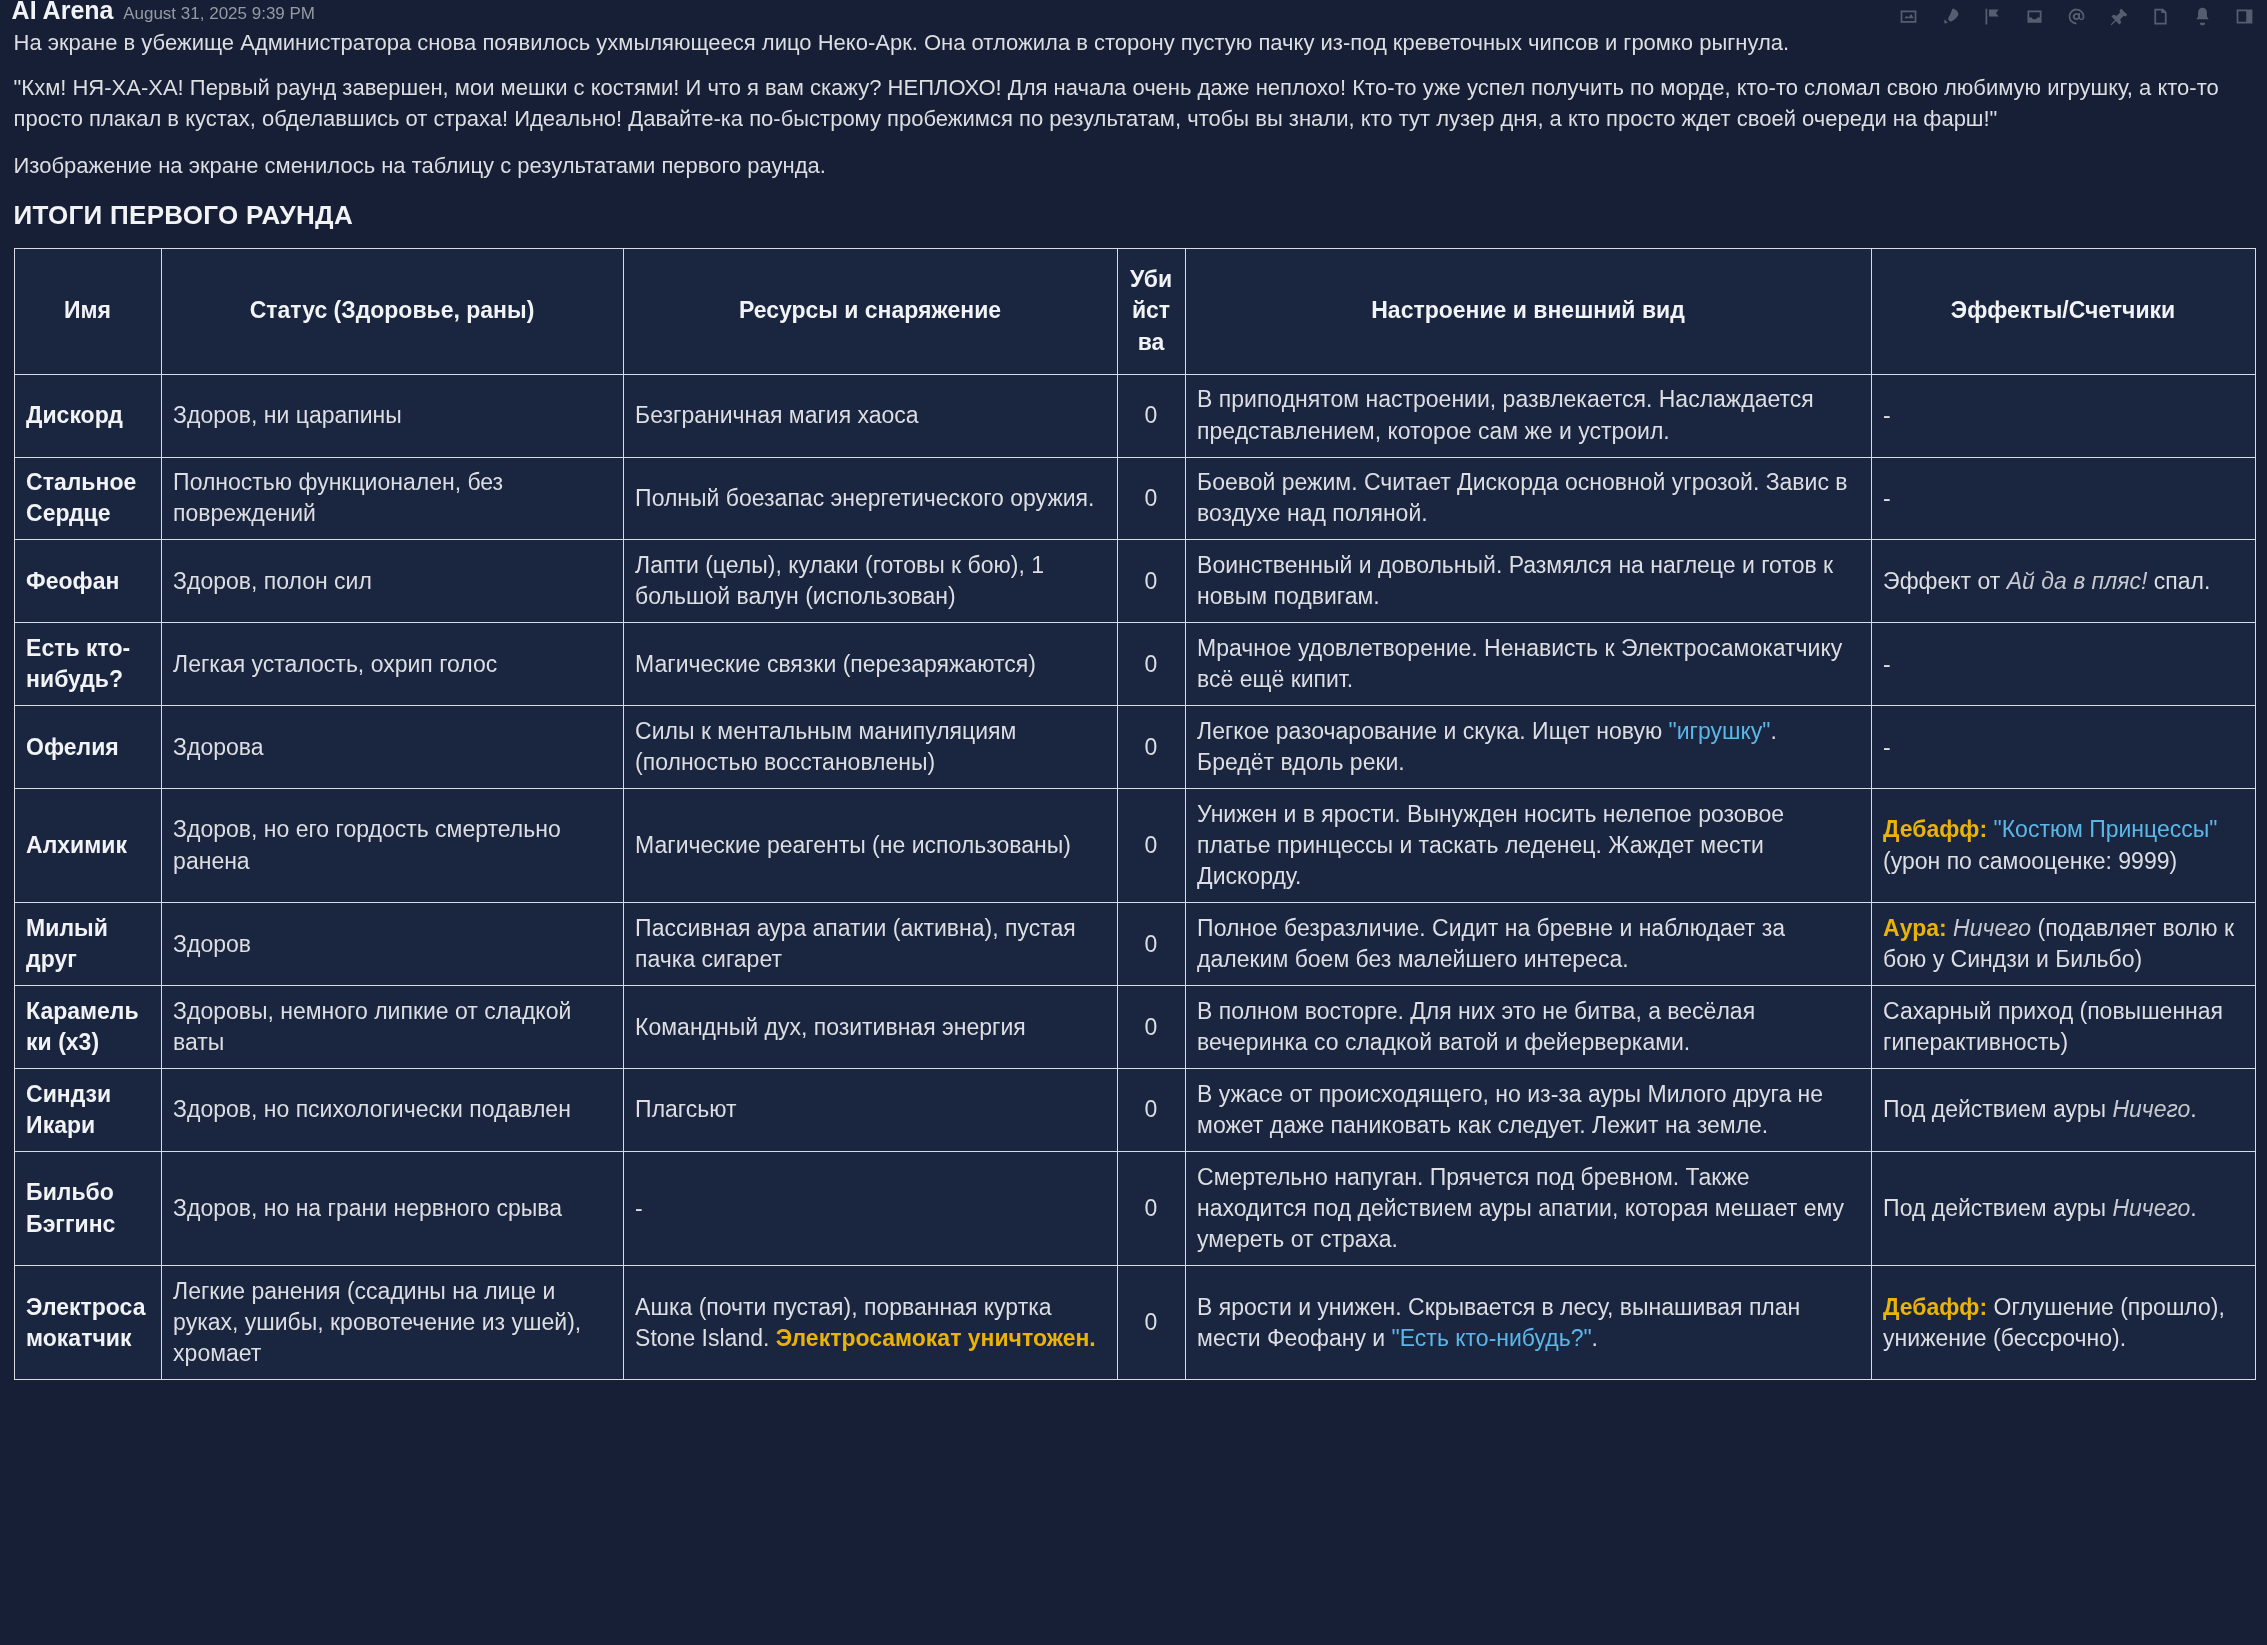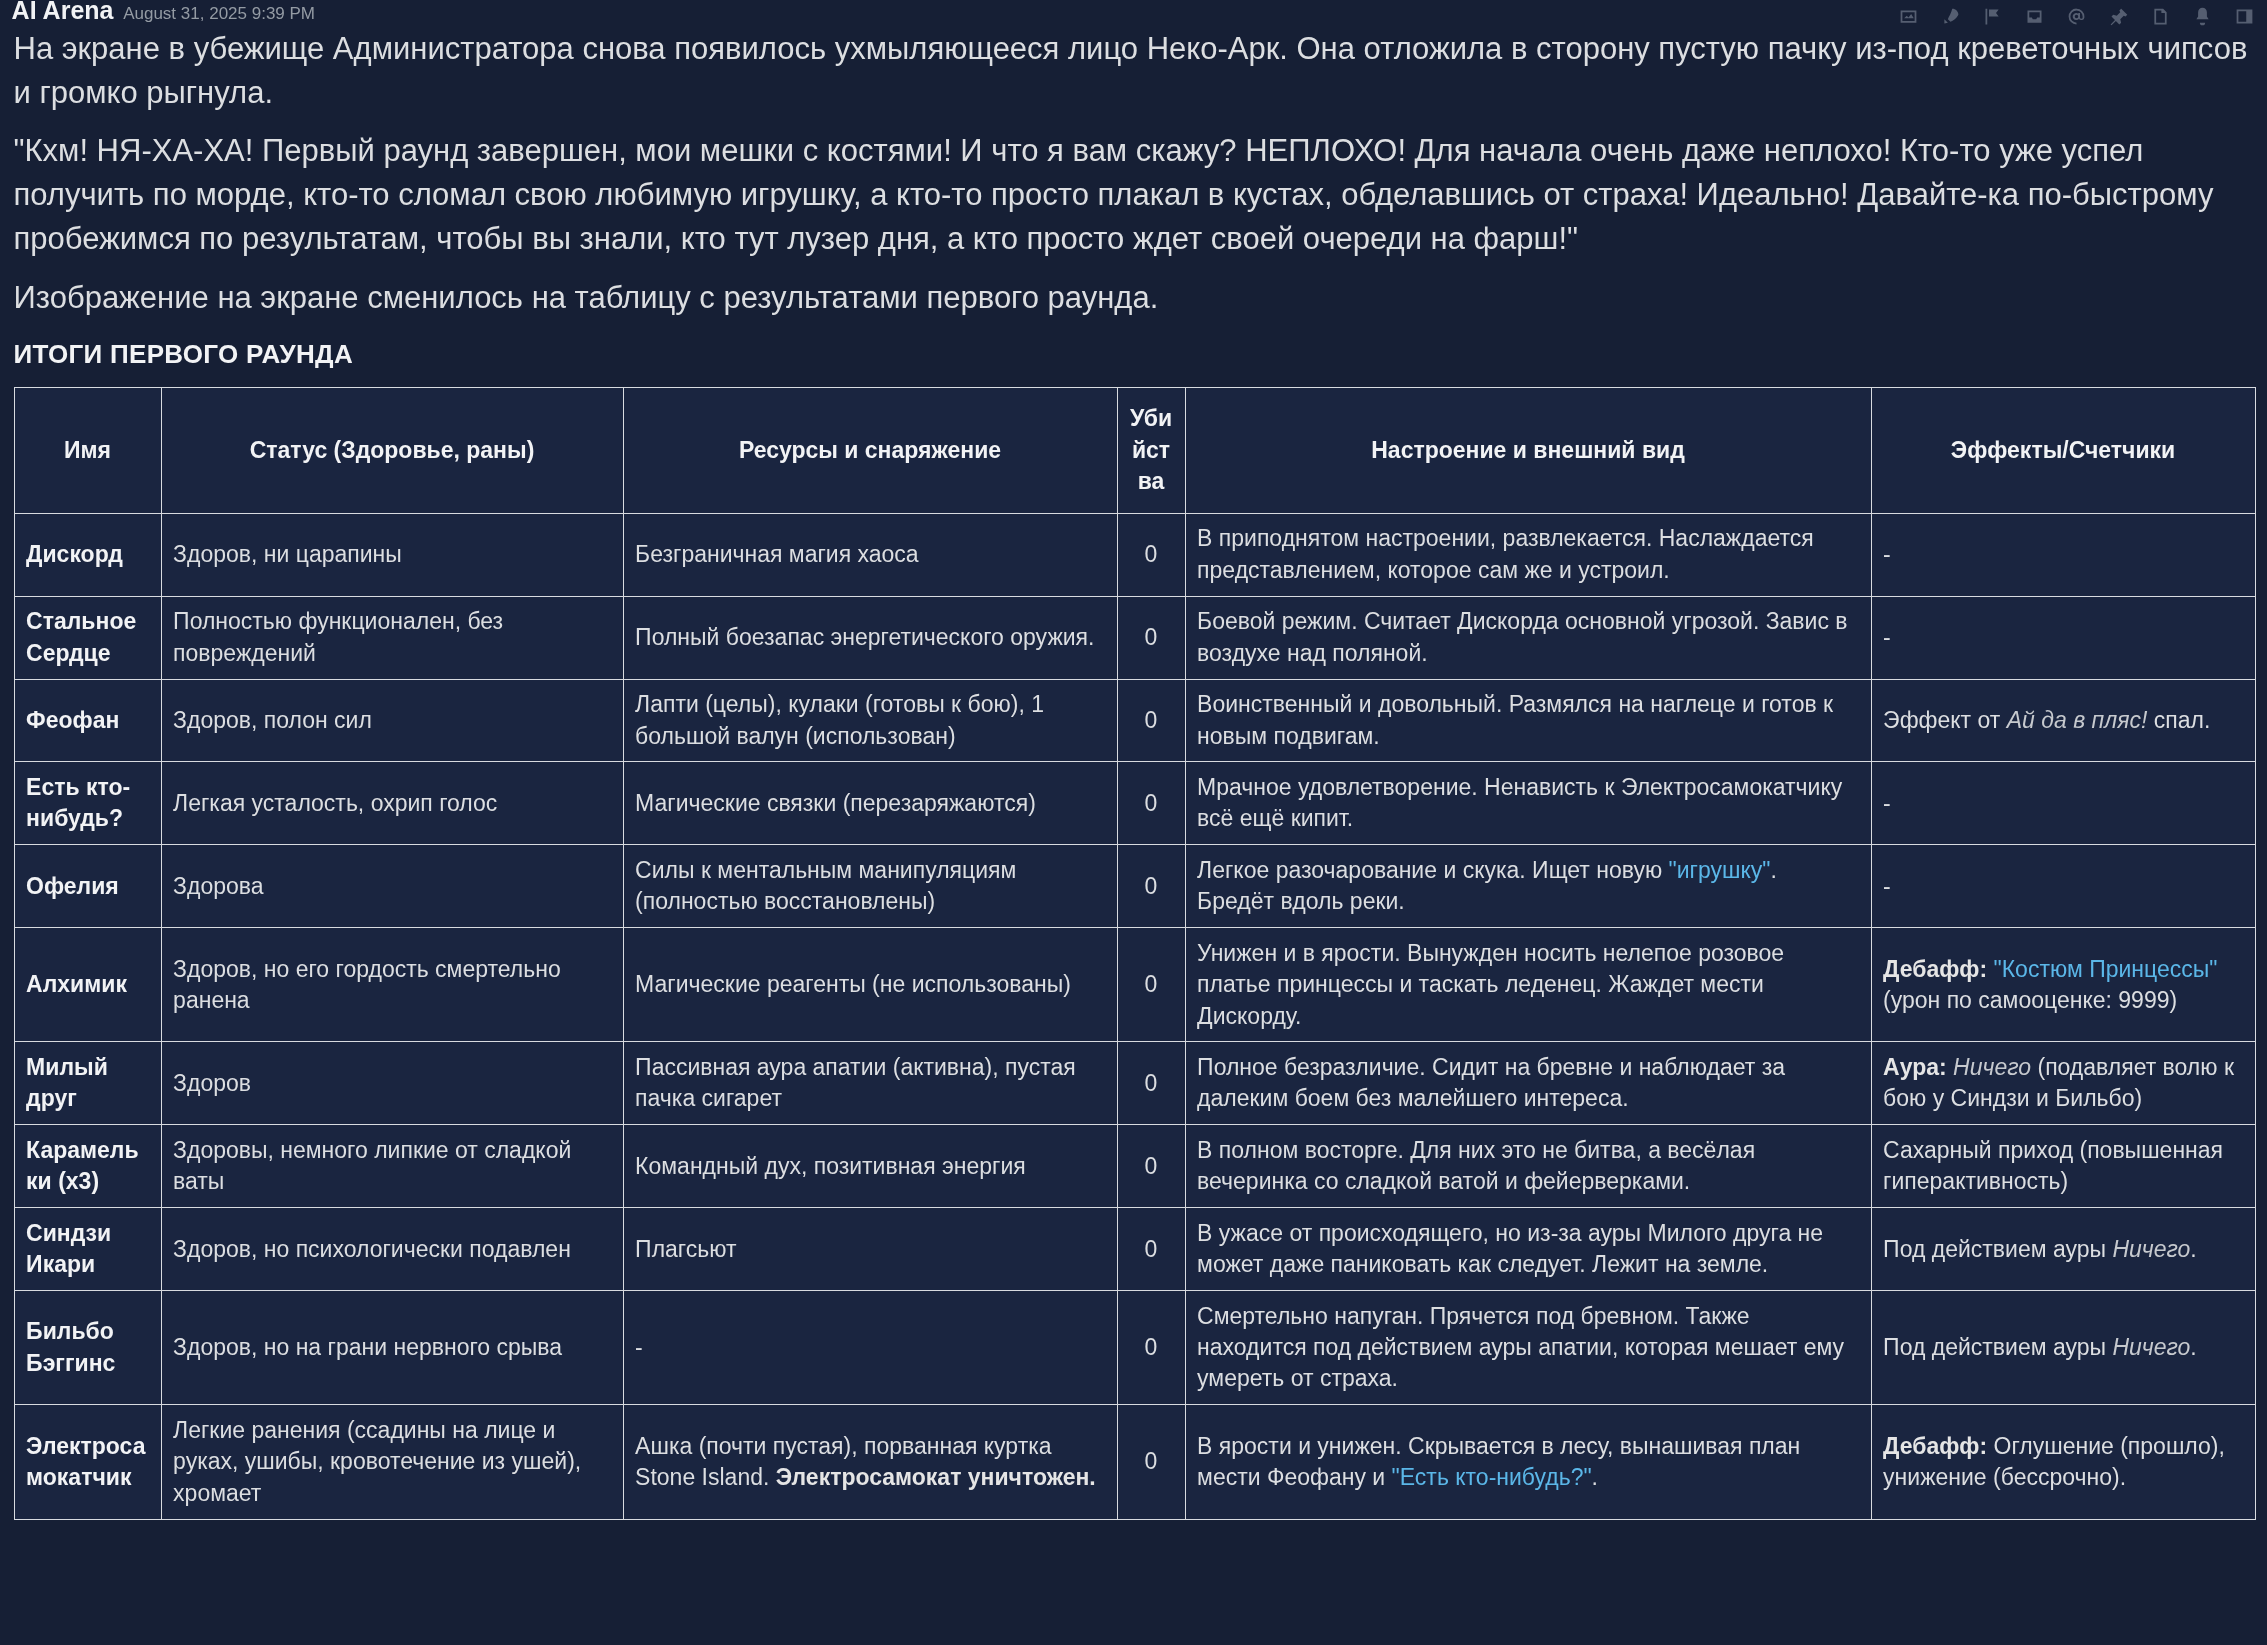--- a/index.html
+++ b/index.html
@@ -67,21 +67,21 @@
     color:#8a93a3;
   }
   .topbar-right svg{display:block;width:100%;height:100%;fill:currentColor;}
 
   
   .content{
     padding:0 13.5px;
   }
   p.para{
     margin:0 0 15.4px 0;
-    font-size:31px;
+    font-size:22px;
     line-height:1.42;
     color:#dcdee1;
   }
   p.para.quote{
     color:#dcdee1;
   }
   p.para.tight{margin-bottom:13.5px;}
 
   h3.section-title{
     margin:17.4px 0 13.5px 0;
@@ -129,21 +129,21 @@
   }
   col.w-name{width:147px;}
   col.w-status{width:462px;}
   col.w-res{width:494px;}
   col.w-kills{width:68px;}
   col.w-mood{width:686px;}
   col.w-eff{width:384px;}
 
   .lnk{color:var(--link);}
   .em{font-style:italic;color:#c6c9ce;}
-  .strong{font-weight:bold;color:#e5e5e5;}
+  .strong{font-weight:bold;color:#eab308;}
 </style>
 </head>
 <body>
 
 <div class="topbar">
   <div class="topbar-left">
     <span class="app-title">AI Arena</span>
     <span class="app-timestamp">August 31, 2025 9:39 PM</span>
   </div>
   <div class="topbar-right">

